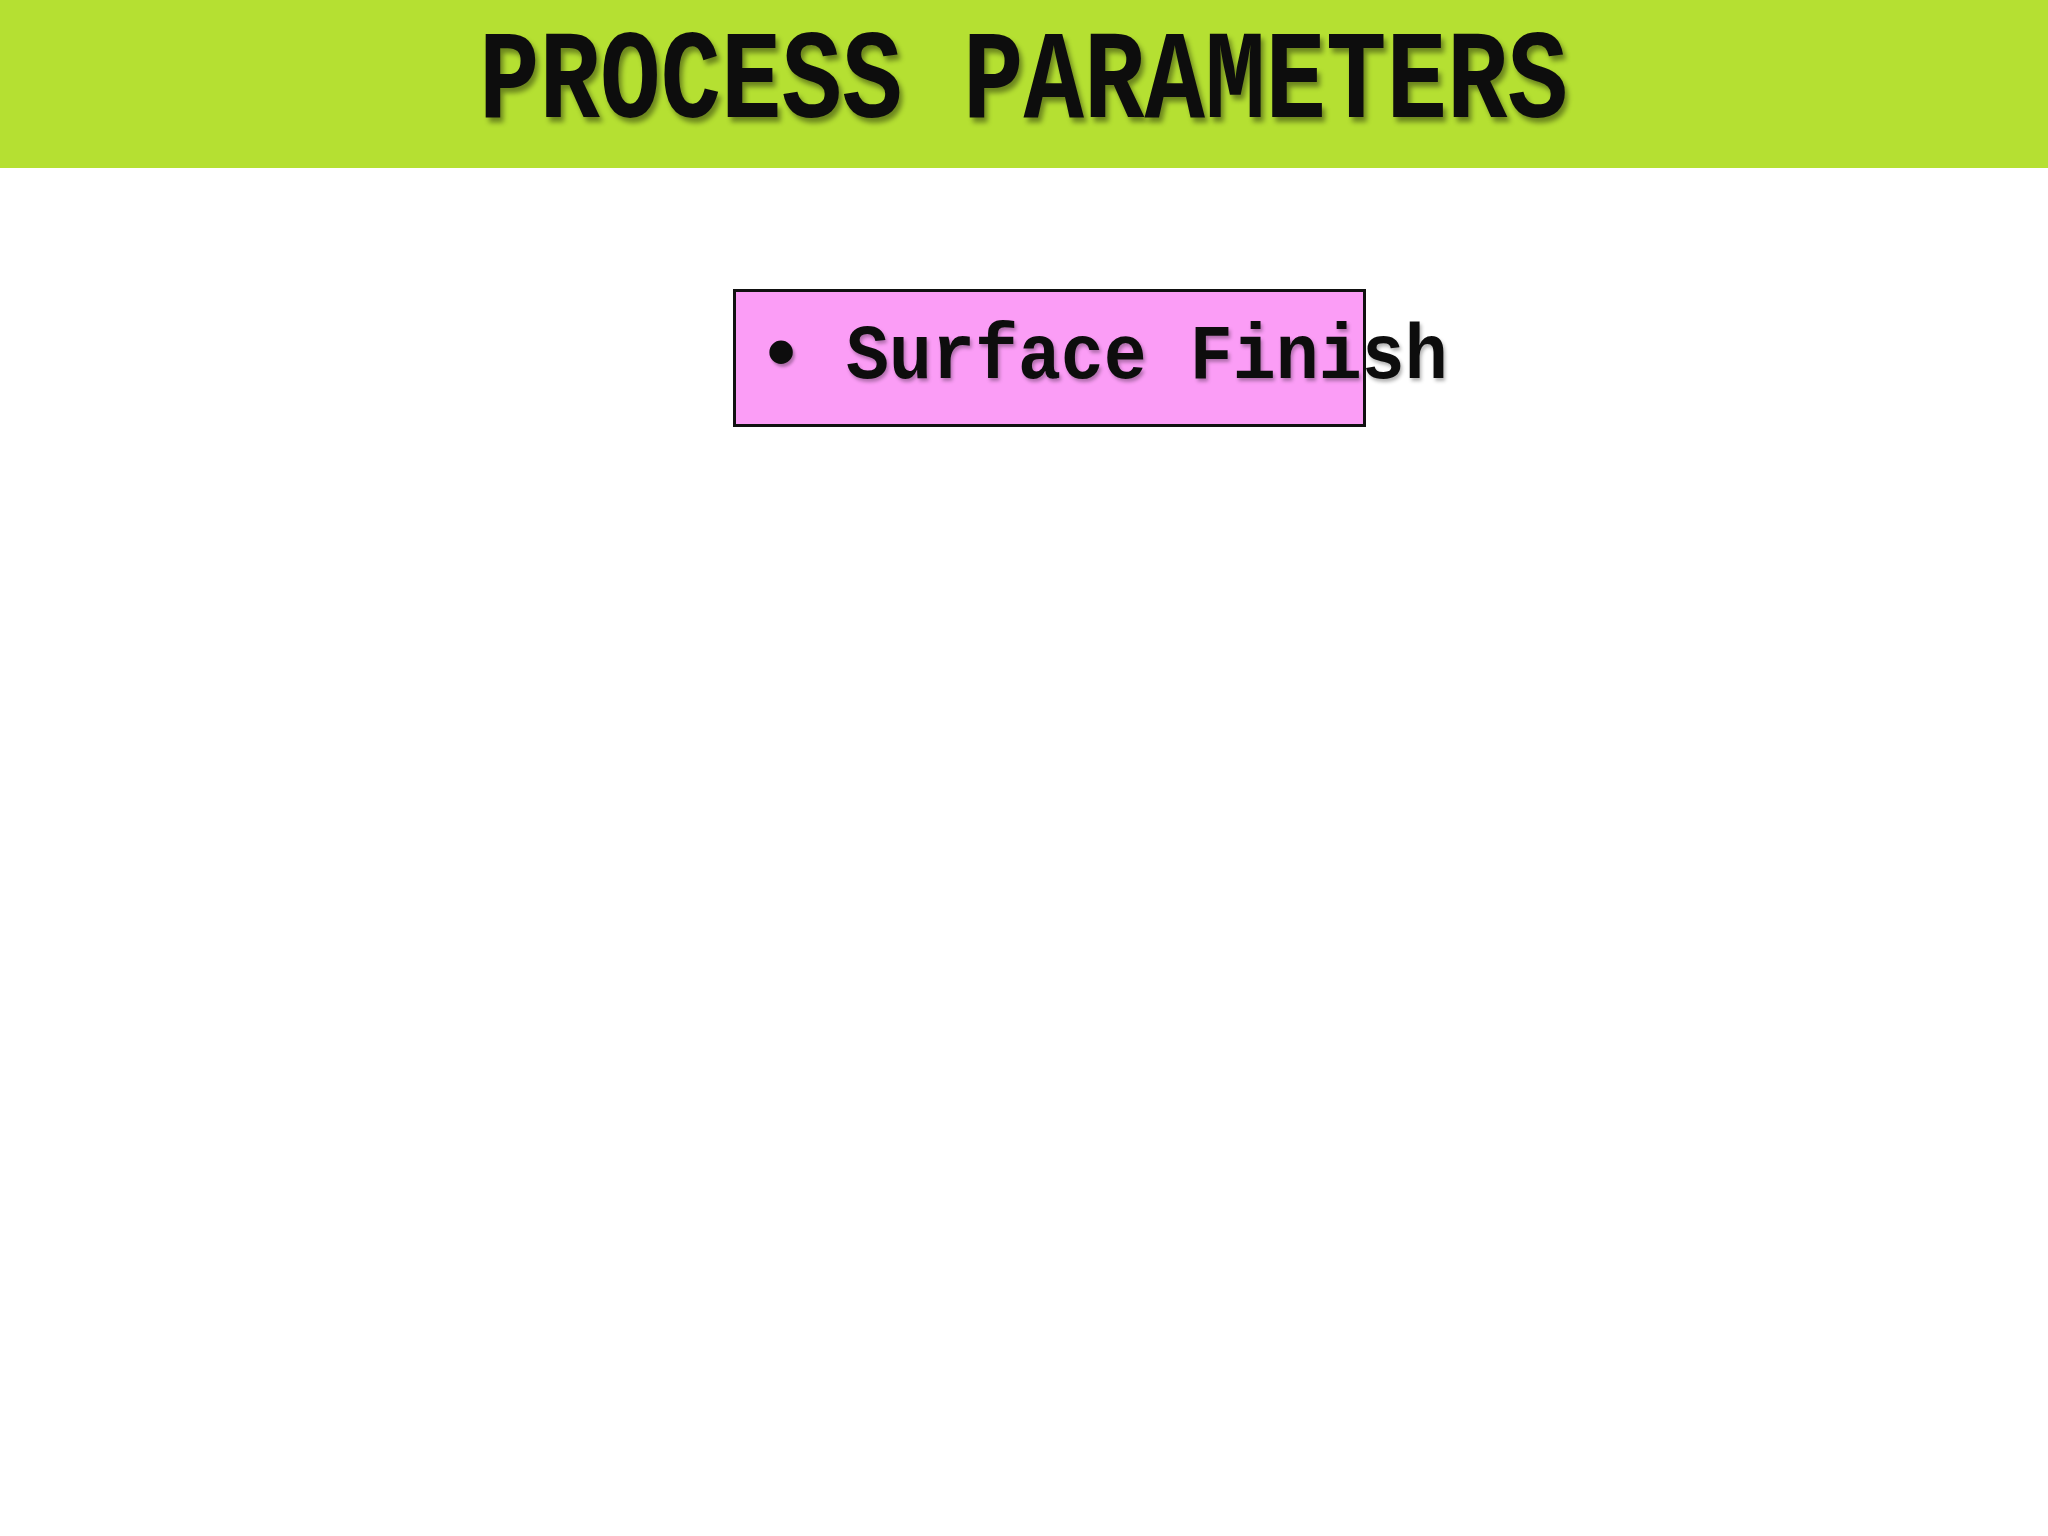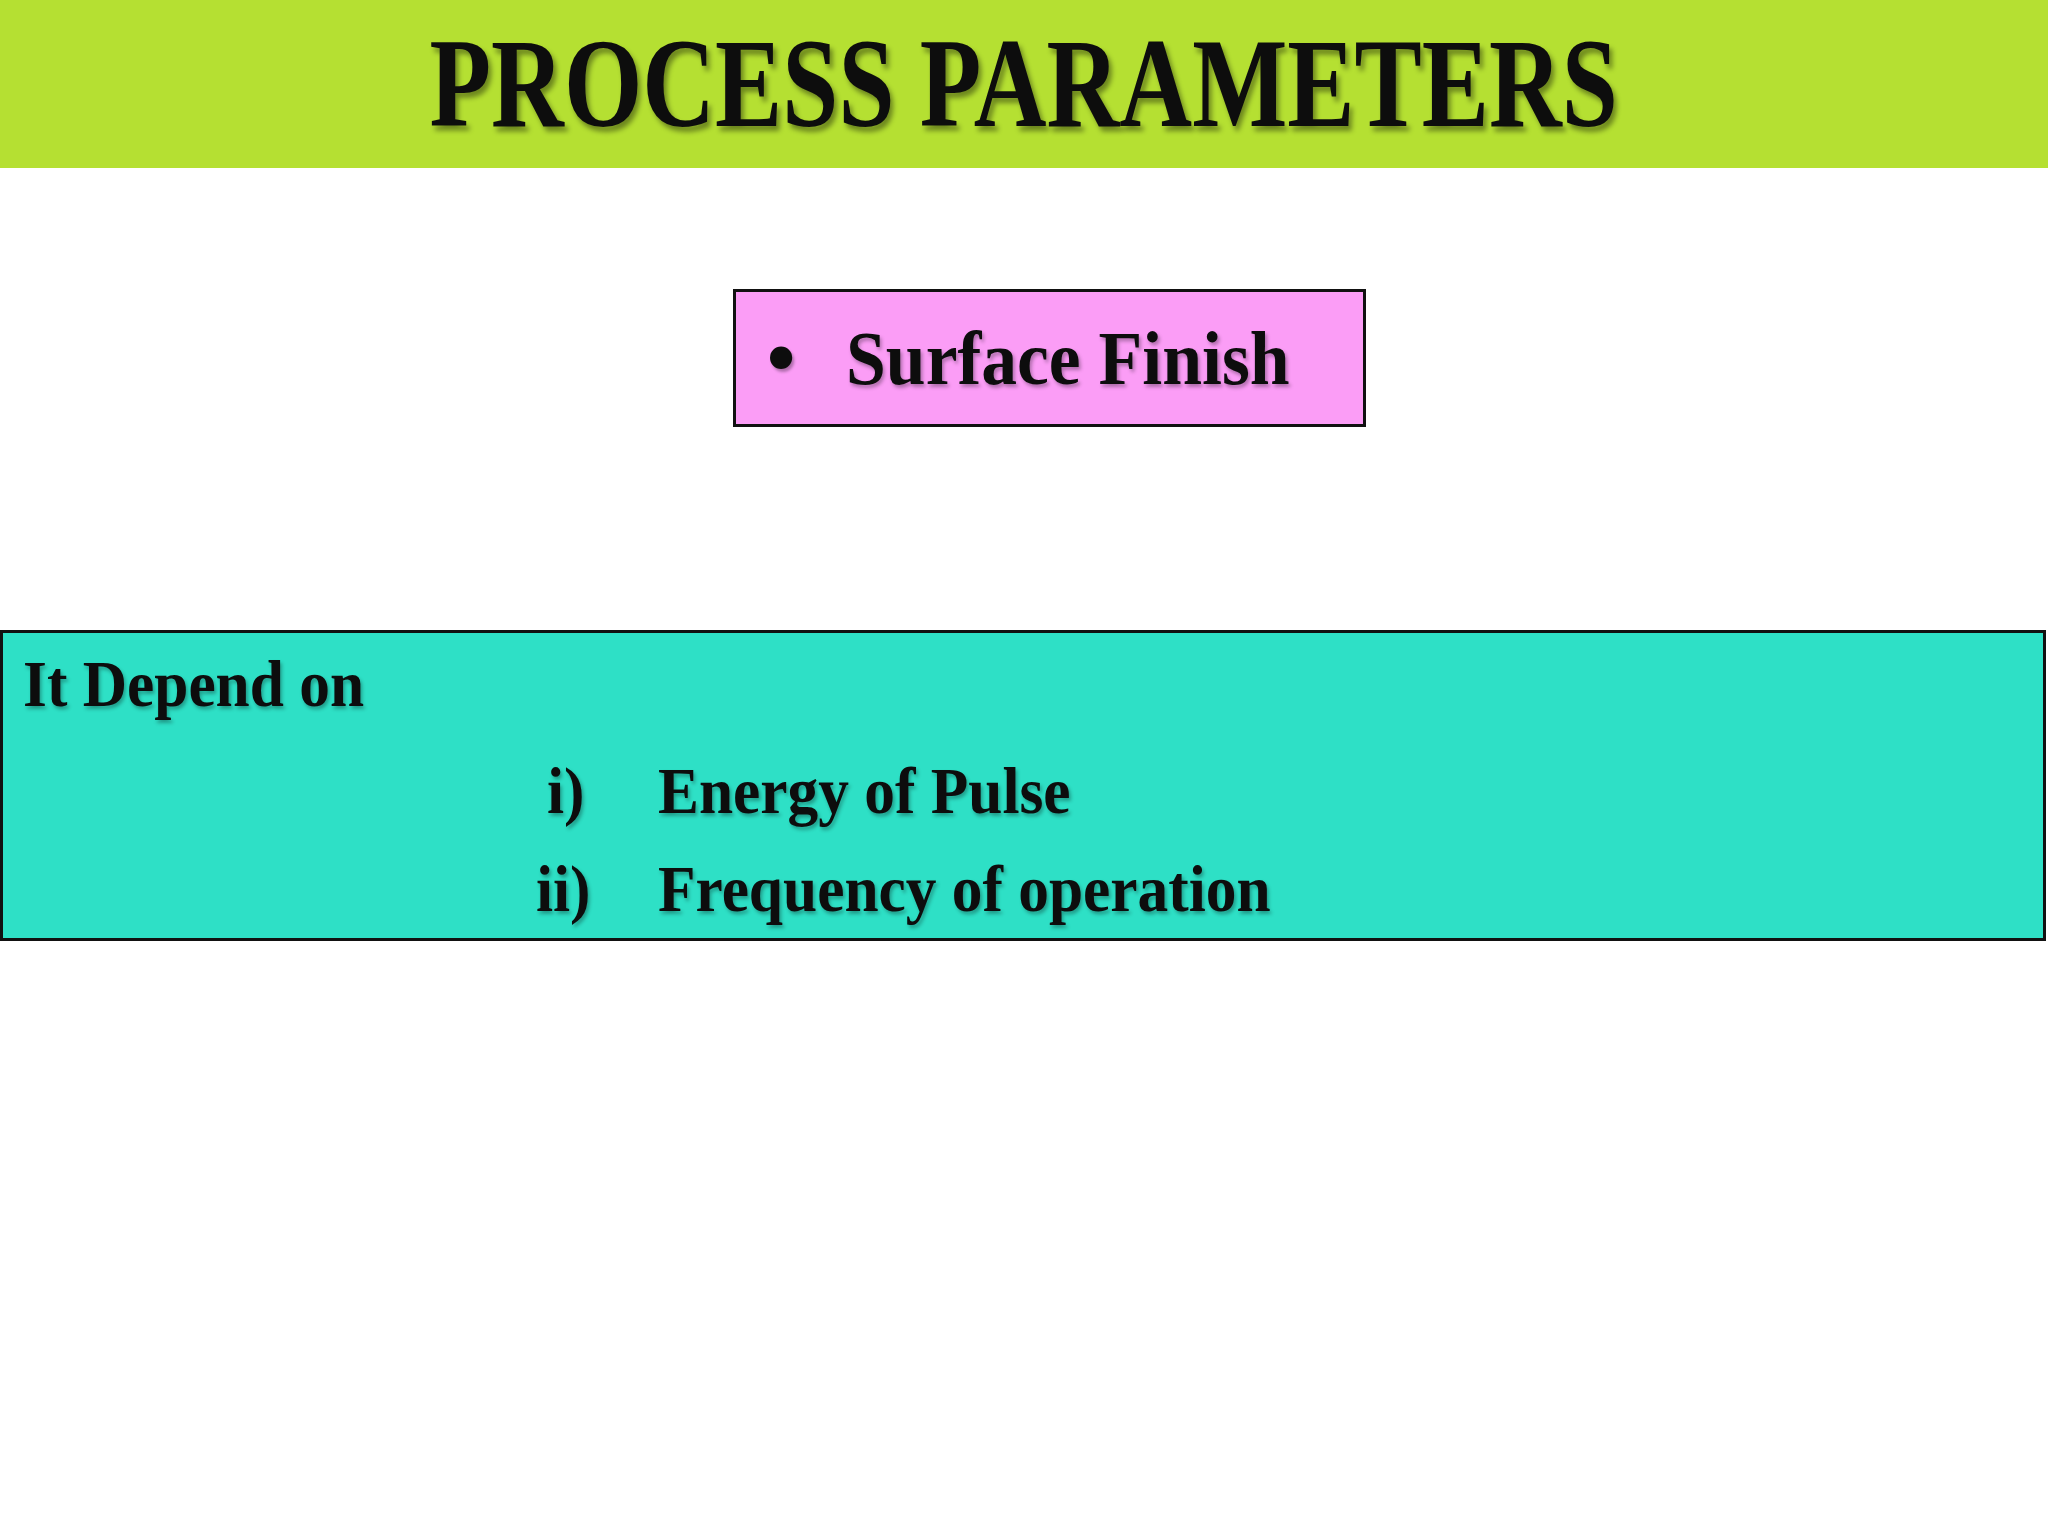--- a/index.html
+++ b/index.html
@@ -3,21 +3,21 @@
 <meta charset="utf-8">
 <style>
   * { margin: 0; padding: 0; box-sizing: border-box; }
   html, body { background: #ffffff; }
   .slide {
     position: relative;
     width: 2048px;
     height: 1536px;
     background: #ffffff;
     overflow: hidden;
-    font-family: Liberation Serif, serif;
+    font-family: Liberation Mono, monospace;
     color: var(--text, #0d0d0d);
   }
 
   
   .titlebar {
     position: absolute;
     left: 0; top: 0;
     width: 2048px; height: 168px;
     background: var(--header-bg, #b5e032);
     display: flex;
@@ -119,27 +119,14 @@
 
   <header class="titlebar">
     <h1>PROCESS PARAMETERS</h1>
   </header>
 
   <div class="surface-box">
     <span class="bullet">•</span>
     <span class="surface-label">Surface Finish</span>
   </div>
 
-  <div class="depend-box">
-    <div class="depend-intro">It Depend on</div>
-
-    <div class="dep-row row-0">
-      <span class="num">i)</span>
-      <span class="lbl">Energy of Pulse</span>
-    </div>
-
-    <div class="dep-row row-1">
-      <span class="num">ii)</span>
-      <span class="lbl">Frequency of operation</span>
-    </div>
-  </div>
 
 </div>
 
 </body></html>

